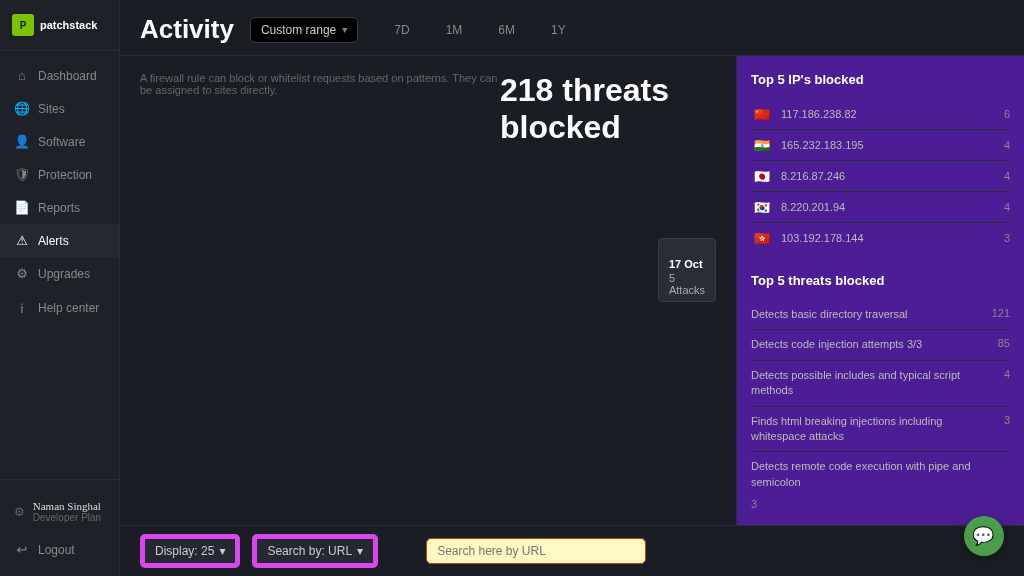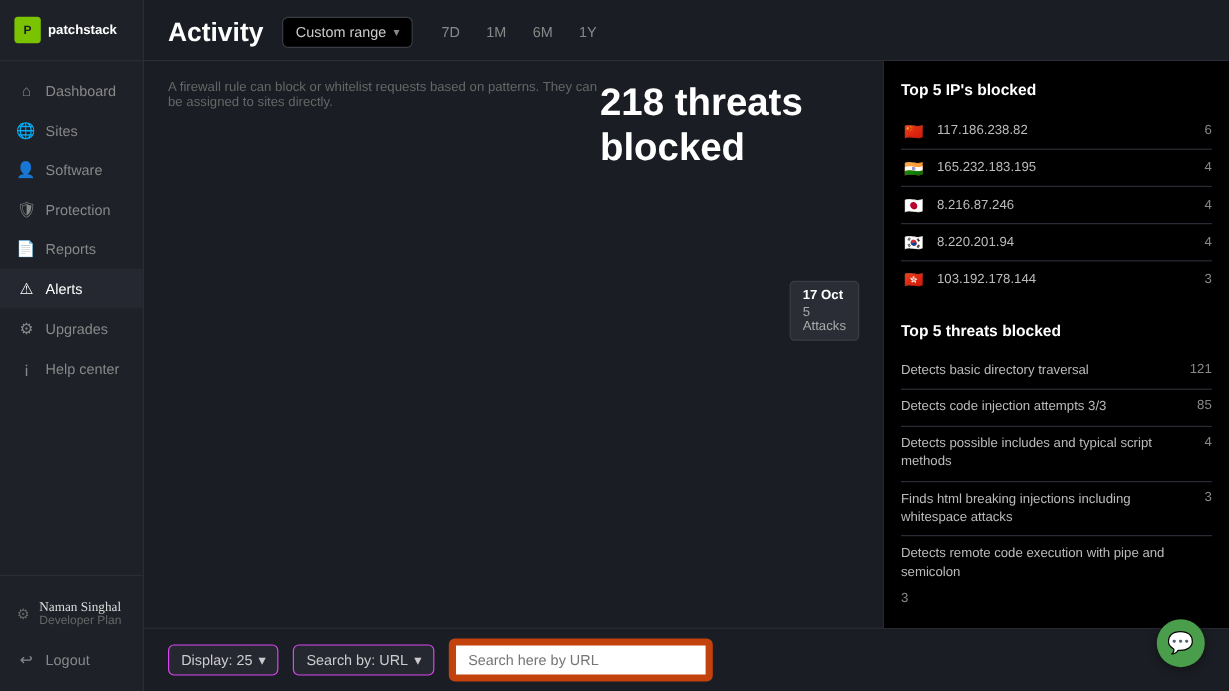--- a/index.html
+++ b/index.html
@@ -99,41 +99,41 @@
     }
 
     .header {
       padding: 14px 20px 10px;
       display: flex;
       align-items: center;
       gap: 16px;
       border-bottom: 1px solid #2a2d35;
     }
     .page-title {
-      font-size: 22px;
+      font-size: 26px;
       font-weight: 600;
       color: #fff;
     }
     .date-range-select {
       display: flex;
       align-items: center;
       gap: 6px;
       background: #000000;
       border: 1px solid #3a3d45;
       border-radius: 5px;
       padding: 5px 10px;
       font-size: 12px;
       color: #ccc;
       cursor: pointer;
     }
     .date-range-select .chevron { color: #888; font-size: 10px; }
     .period-btns {
       display: flex;
-      gap: 6px;
-      margin-left: 0;
+      gap: 20px;
+      margin-left: 12px;
     }
     .period-btn {
       padding: 4px 8px;
       font-size: 12px;
       color: #888;
       background: transparent;
       border: none;
       cursor: pointer;
       border-radius: 3px;
     }
@@ -176,43 +176,44 @@
       display: flex;
       align-items: center;
       gap: 12px;
       border-top: 1px solid #2a2d35;
     }
     .display-btn, .search-by-btn {
       display: flex;
       align-items: center;
       gap: 5px;
       background: #252830;
-      border: 1px solid #d946ef;
+      border: 5px solid #d946ef;
       border-radius: 5px;
       padding: 5px 10px;
       font-size: 12px;
       color: #ccc;
       cursor: pointer;
     }
     .search-url-input {
       flex: 1;
-      background: #ffffff;
-      border: 6px solid #c2410c;
+      background: #fef9c3;
+      border: 1px solid #c2410c;
       border-radius: 5px;
       padding: 5px 10px;
       font-size: 12px;
       color: #888;
       outline: none;
       max-width: 220px;
+      margin-left: 36px;
     }
 
     
     .right-panel {
       width: 288px;
-      background: #000000;
+      background: #4c1d95;
       border-left: 1px solid #2a2d35;
       padding: 16px 14px;
       overflow-y: auto;
       flex-shrink: 0;
     }
 
     .panel-section-title {
       font-size: 13px;
       font-weight: 600;
       color: #fff;
@@ -292,21 +293,21 @@
       background: #2a2d35;
       border: 1px solid #3a3d45;
       border-radius: 4px;
       padding: 5px 10px;
       font-size: 11px;
       color: #ccc;
       pointer-events: none;
       top: 38%;
       right: 22%;
     }
-    .chart-tooltip .tt-date { color: #fff; font-weight: 600; margin-bottom: 2px; }
+    .chart-tooltip .tt-date { color: #fff; font-weight: 600; margin-bottom: 2px; margin-top: 14px; }
     .chart-tooltip .tt-val { color: #aaa; }
   </style>
 </head>
 <body>
 
 <div class="sidebar">
   <div class="sidebar-logo">
     <div class="logo-icon">P</div>
     <span class="logo-text">patchstack</span>
   </div>

